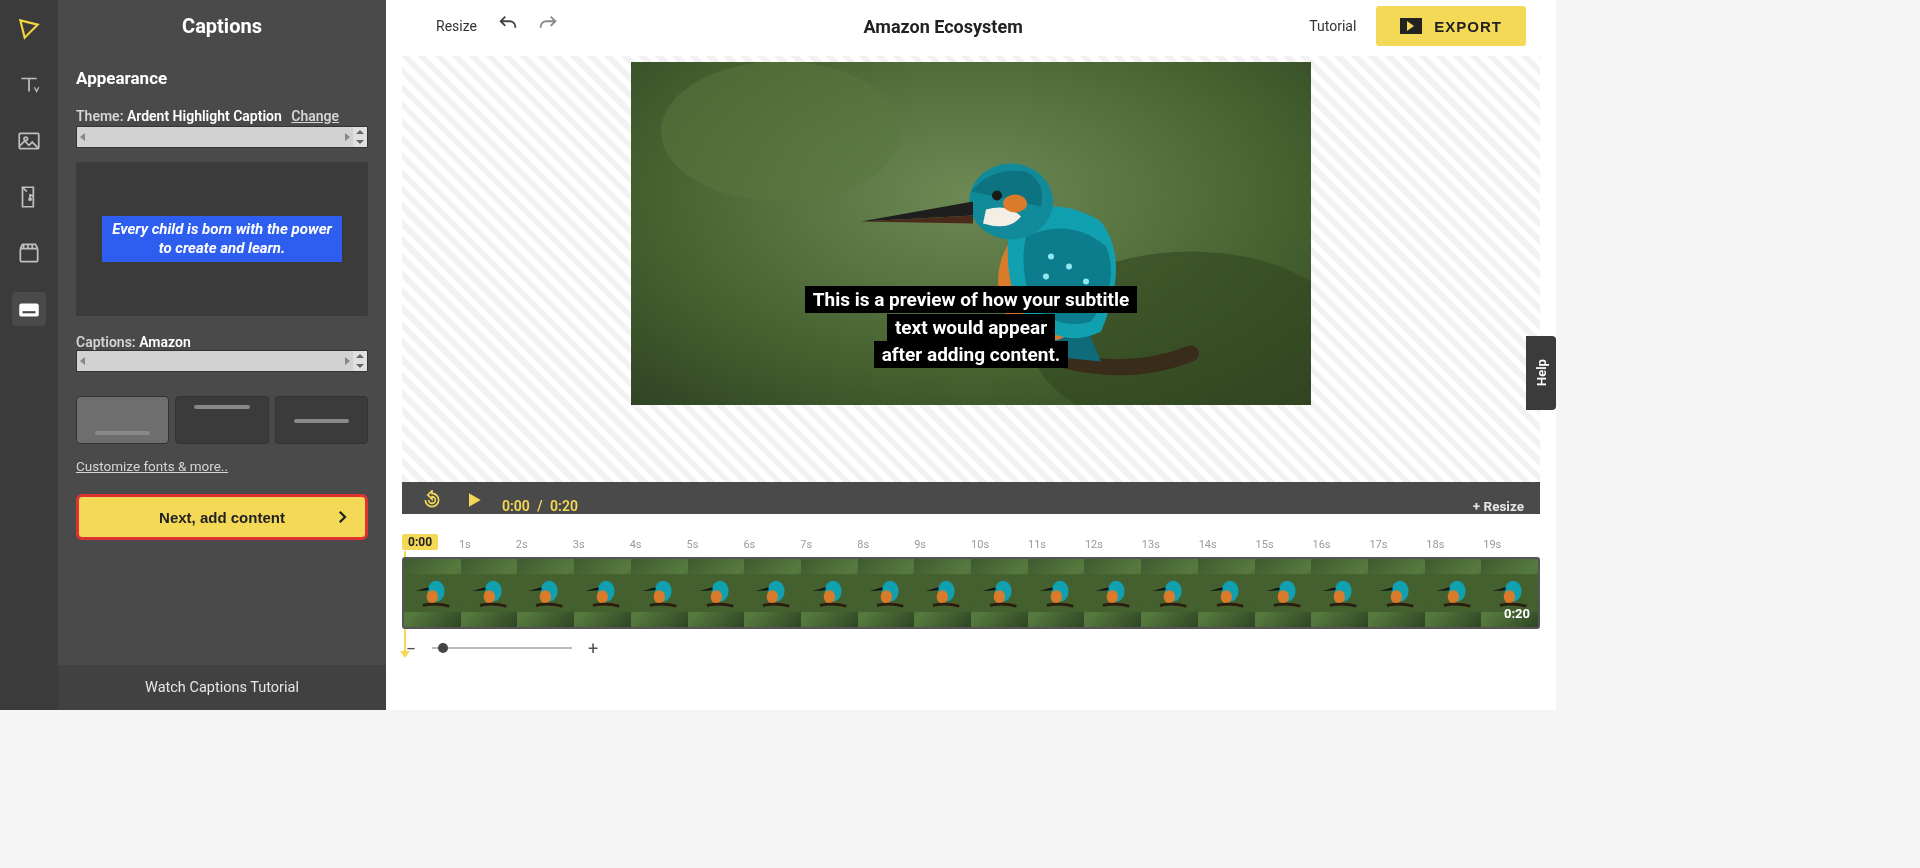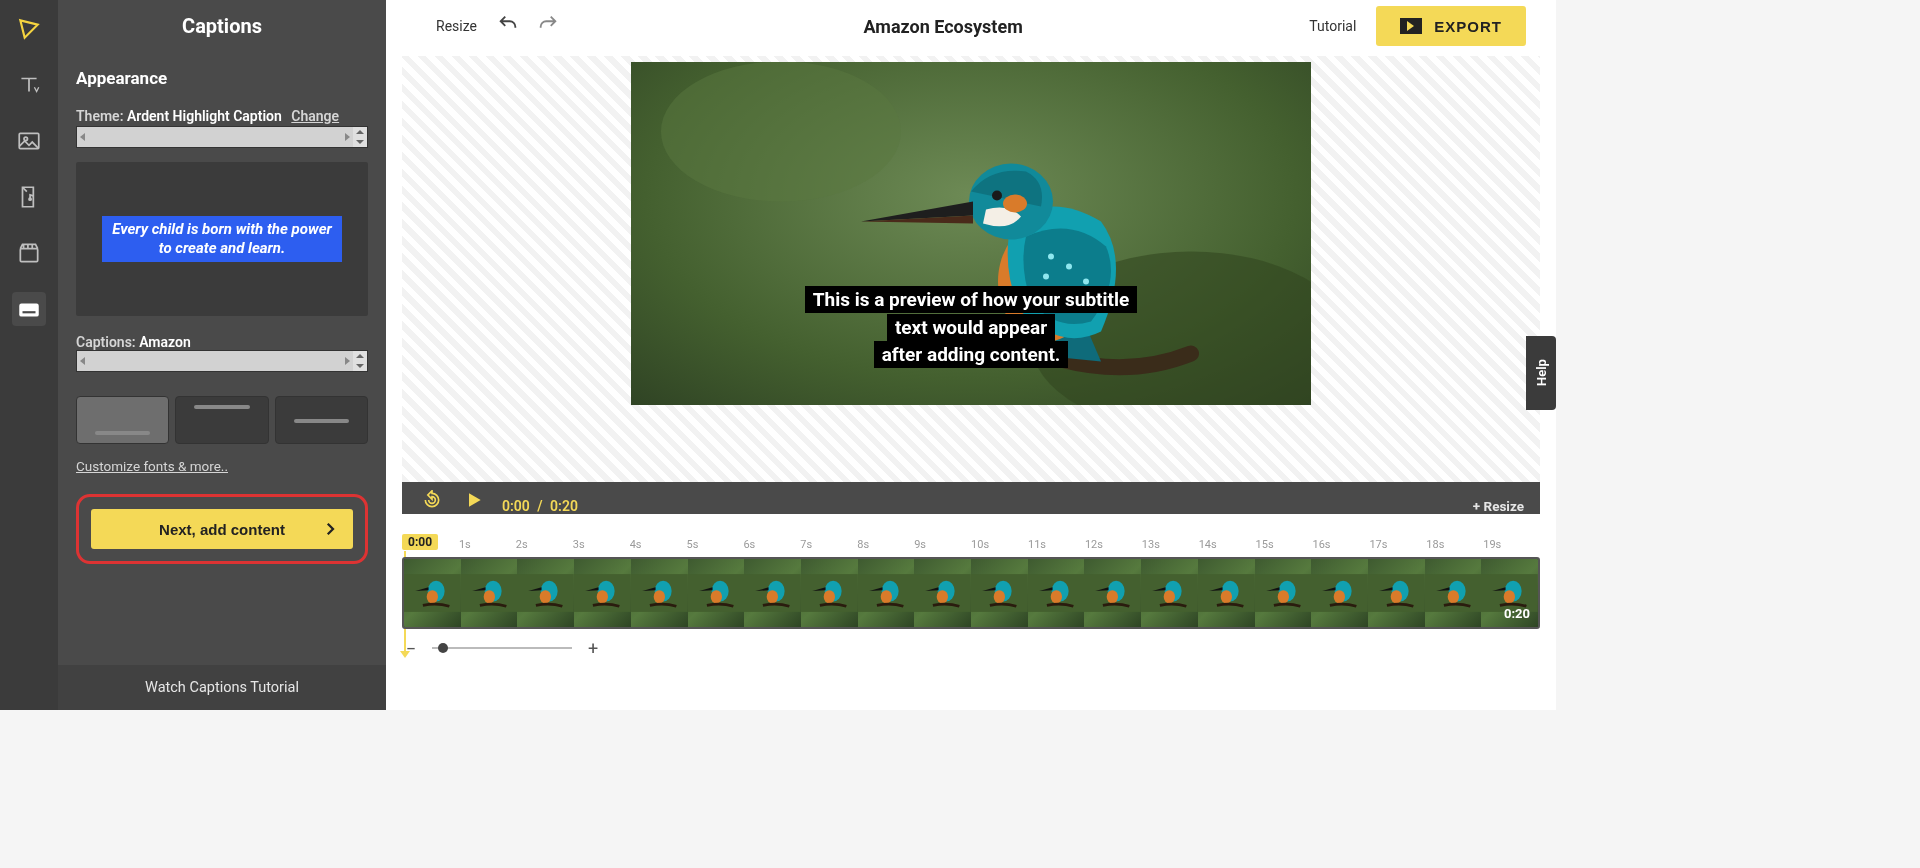--- a/index.html
+++ b/index.html
@@ -42,21 +42,21 @@
     padding:0 10px; margin-bottom:14px;
   }
   .caption-sample { background:#2d5ef0; color:#fff; font-weight:700; font-style:italic; font-size:15px; text-align:center; padding:4px 10px; line-height:1.25;}
   .pos-row { font-size:14px; font-weight:600; color:#d5d5d5; margin-top:4px;}
   .pos-row .val { color:#fff;}
   .align-group { display:flex; gap:6px; margin:10px 0 14px 0;}
   .align-btn { flex:1; height:48px; background:#3b3b3b; border:1px solid #333; border-radius:4px; position:relative; cursor:pointer;}
   .align-btn.sel { background:#6e6e6e;}
   .align-btn .bar { position:absolute; left:18px; right:18px; height:4px; background:#888; border-radius:2px;}
   .custom-link { font-size:13.5px; color:#d5d5d5; text-decoration:underline; cursor:pointer; margin-bottom:20px;}
-  .next-wrap { border:3px solid #d33; border-radius:14px; padding:12px; margin-bottom:2px;}
+  .next-wrap { border:3px solid #d33; border-radius:6px; padding:0; margin-bottom:2px;}
   .next-btn { background:#f4d957; color:#222; font-weight:700; font-size:15px; height:40px; border:none; border-radius:3px; width:100%; display:flex; align-items:center; justify-content:center; gap:10px; cursor:pointer; position:relative;}
   .next-btn svg{ position:absolute; right:14px; width:18px; height:18px; stroke:#222; stroke-width:3; fill:none;}
   .panel .spacer { flex:1; }
   .watch-tut { text-align:center; font-size:14.5px; color:#e6e6e6; padding:14px 0; background:#414141; margin-left:-18px; margin-right:-18px; cursor:pointer;}
   
   .main { position:absolute; left:386px; right:0; top:0; height:100%; background:#fff;}
   .topbar { height:52px; display:flex; align-items:center; padding:0 30px 0 50px;}
   .resize { font-size:14px; color:#333; cursor:pointer; margin-right:20px;}
   .undo,.redo { width:26px; height:26px; margin-right:14px; color:#888; cursor:pointer;}
   .undo svg,.redo svg{width:22px;height:22px;stroke:currentColor;fill:none;stroke-width:2;}

